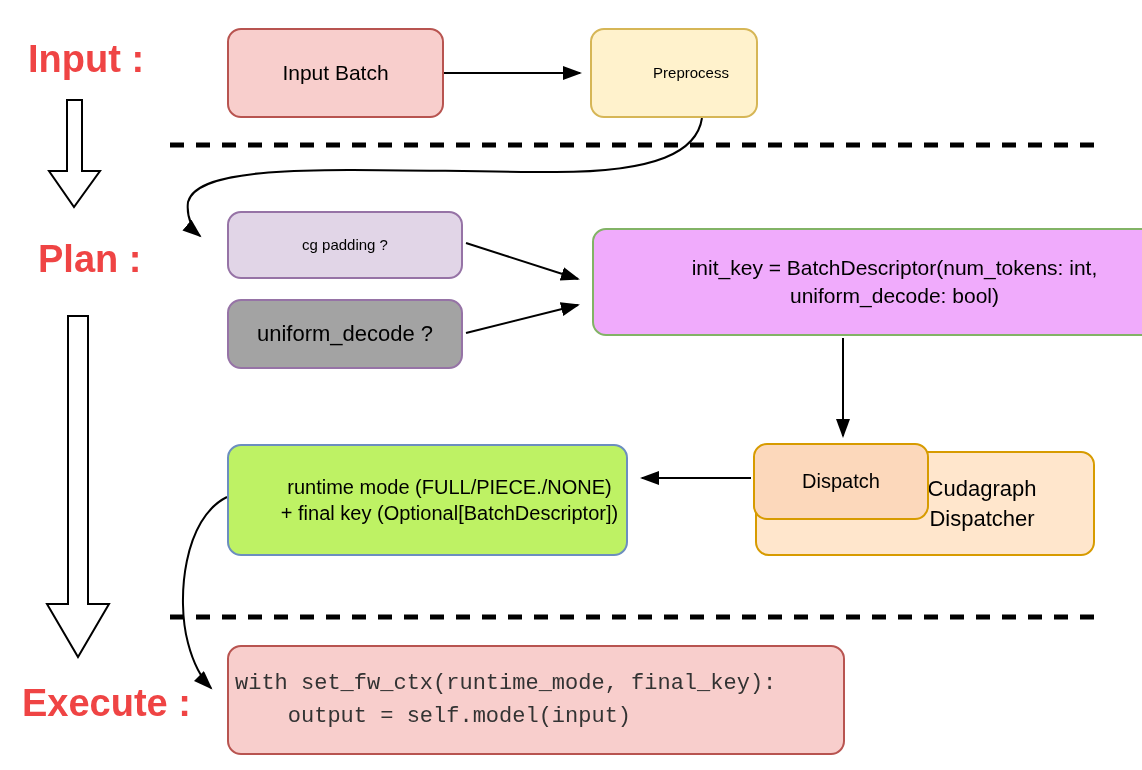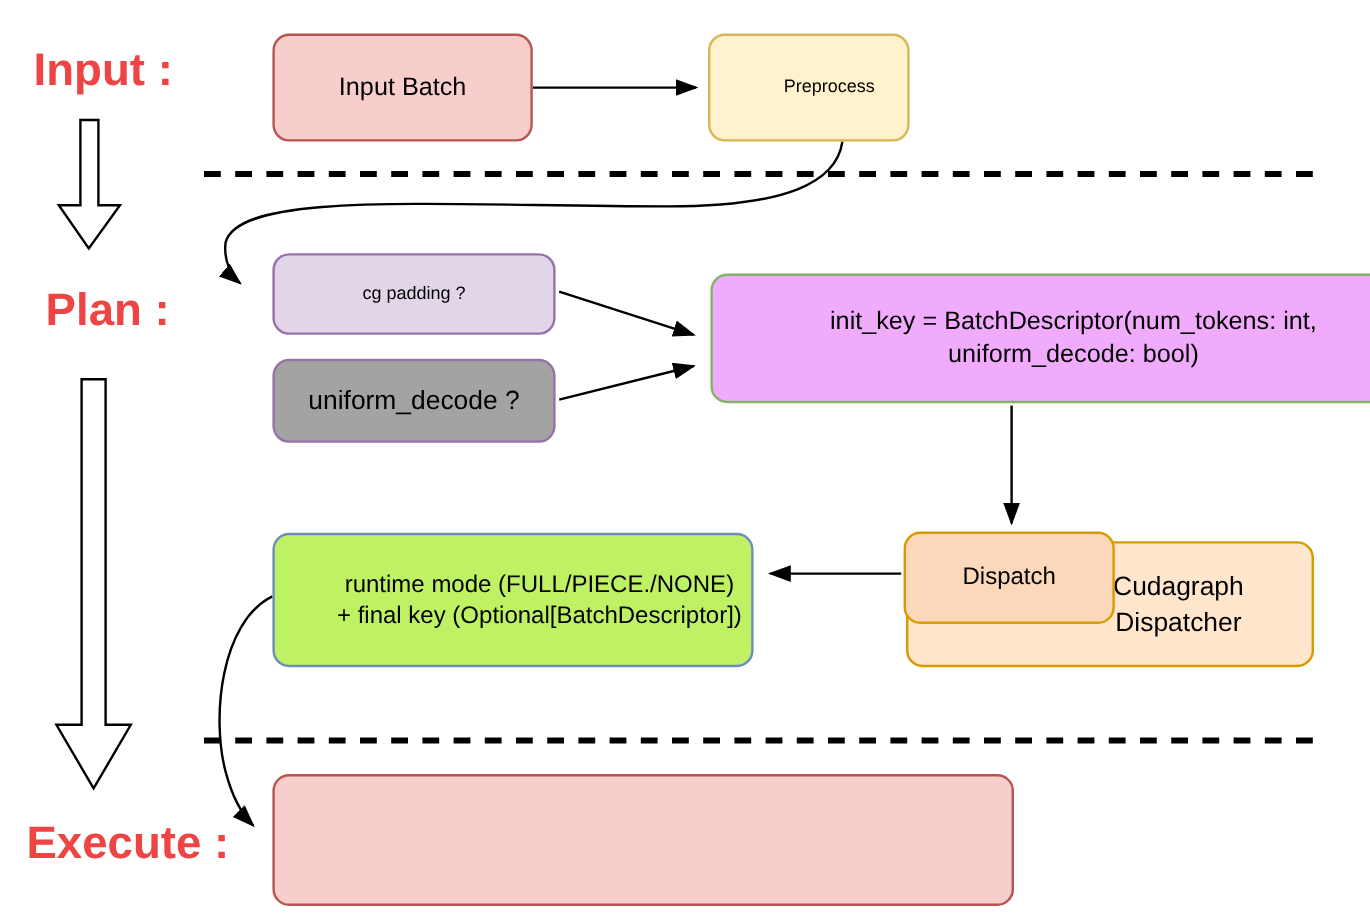--- a/index.html
+++ b/index.html
@@ -102,15 +102,17 @@
   <div class="node multiline" id="node-cudagraph">
     <span>Cudagraph</span>
     <span>Dispatcher</span>
   </div>
 
   <div class="node" id="node-dispatch">
     <span>Dispatch</span>
   </div>
 
   <div class="node multiline" id="node-execute-code">
+    <span class="code-line">with set_fw_ctx(runtime_mode, final_key):</span>
+    <span class="code-line">    output = self.model(input)</span>
   </div>
 
 </div>
 
 </body></html>

